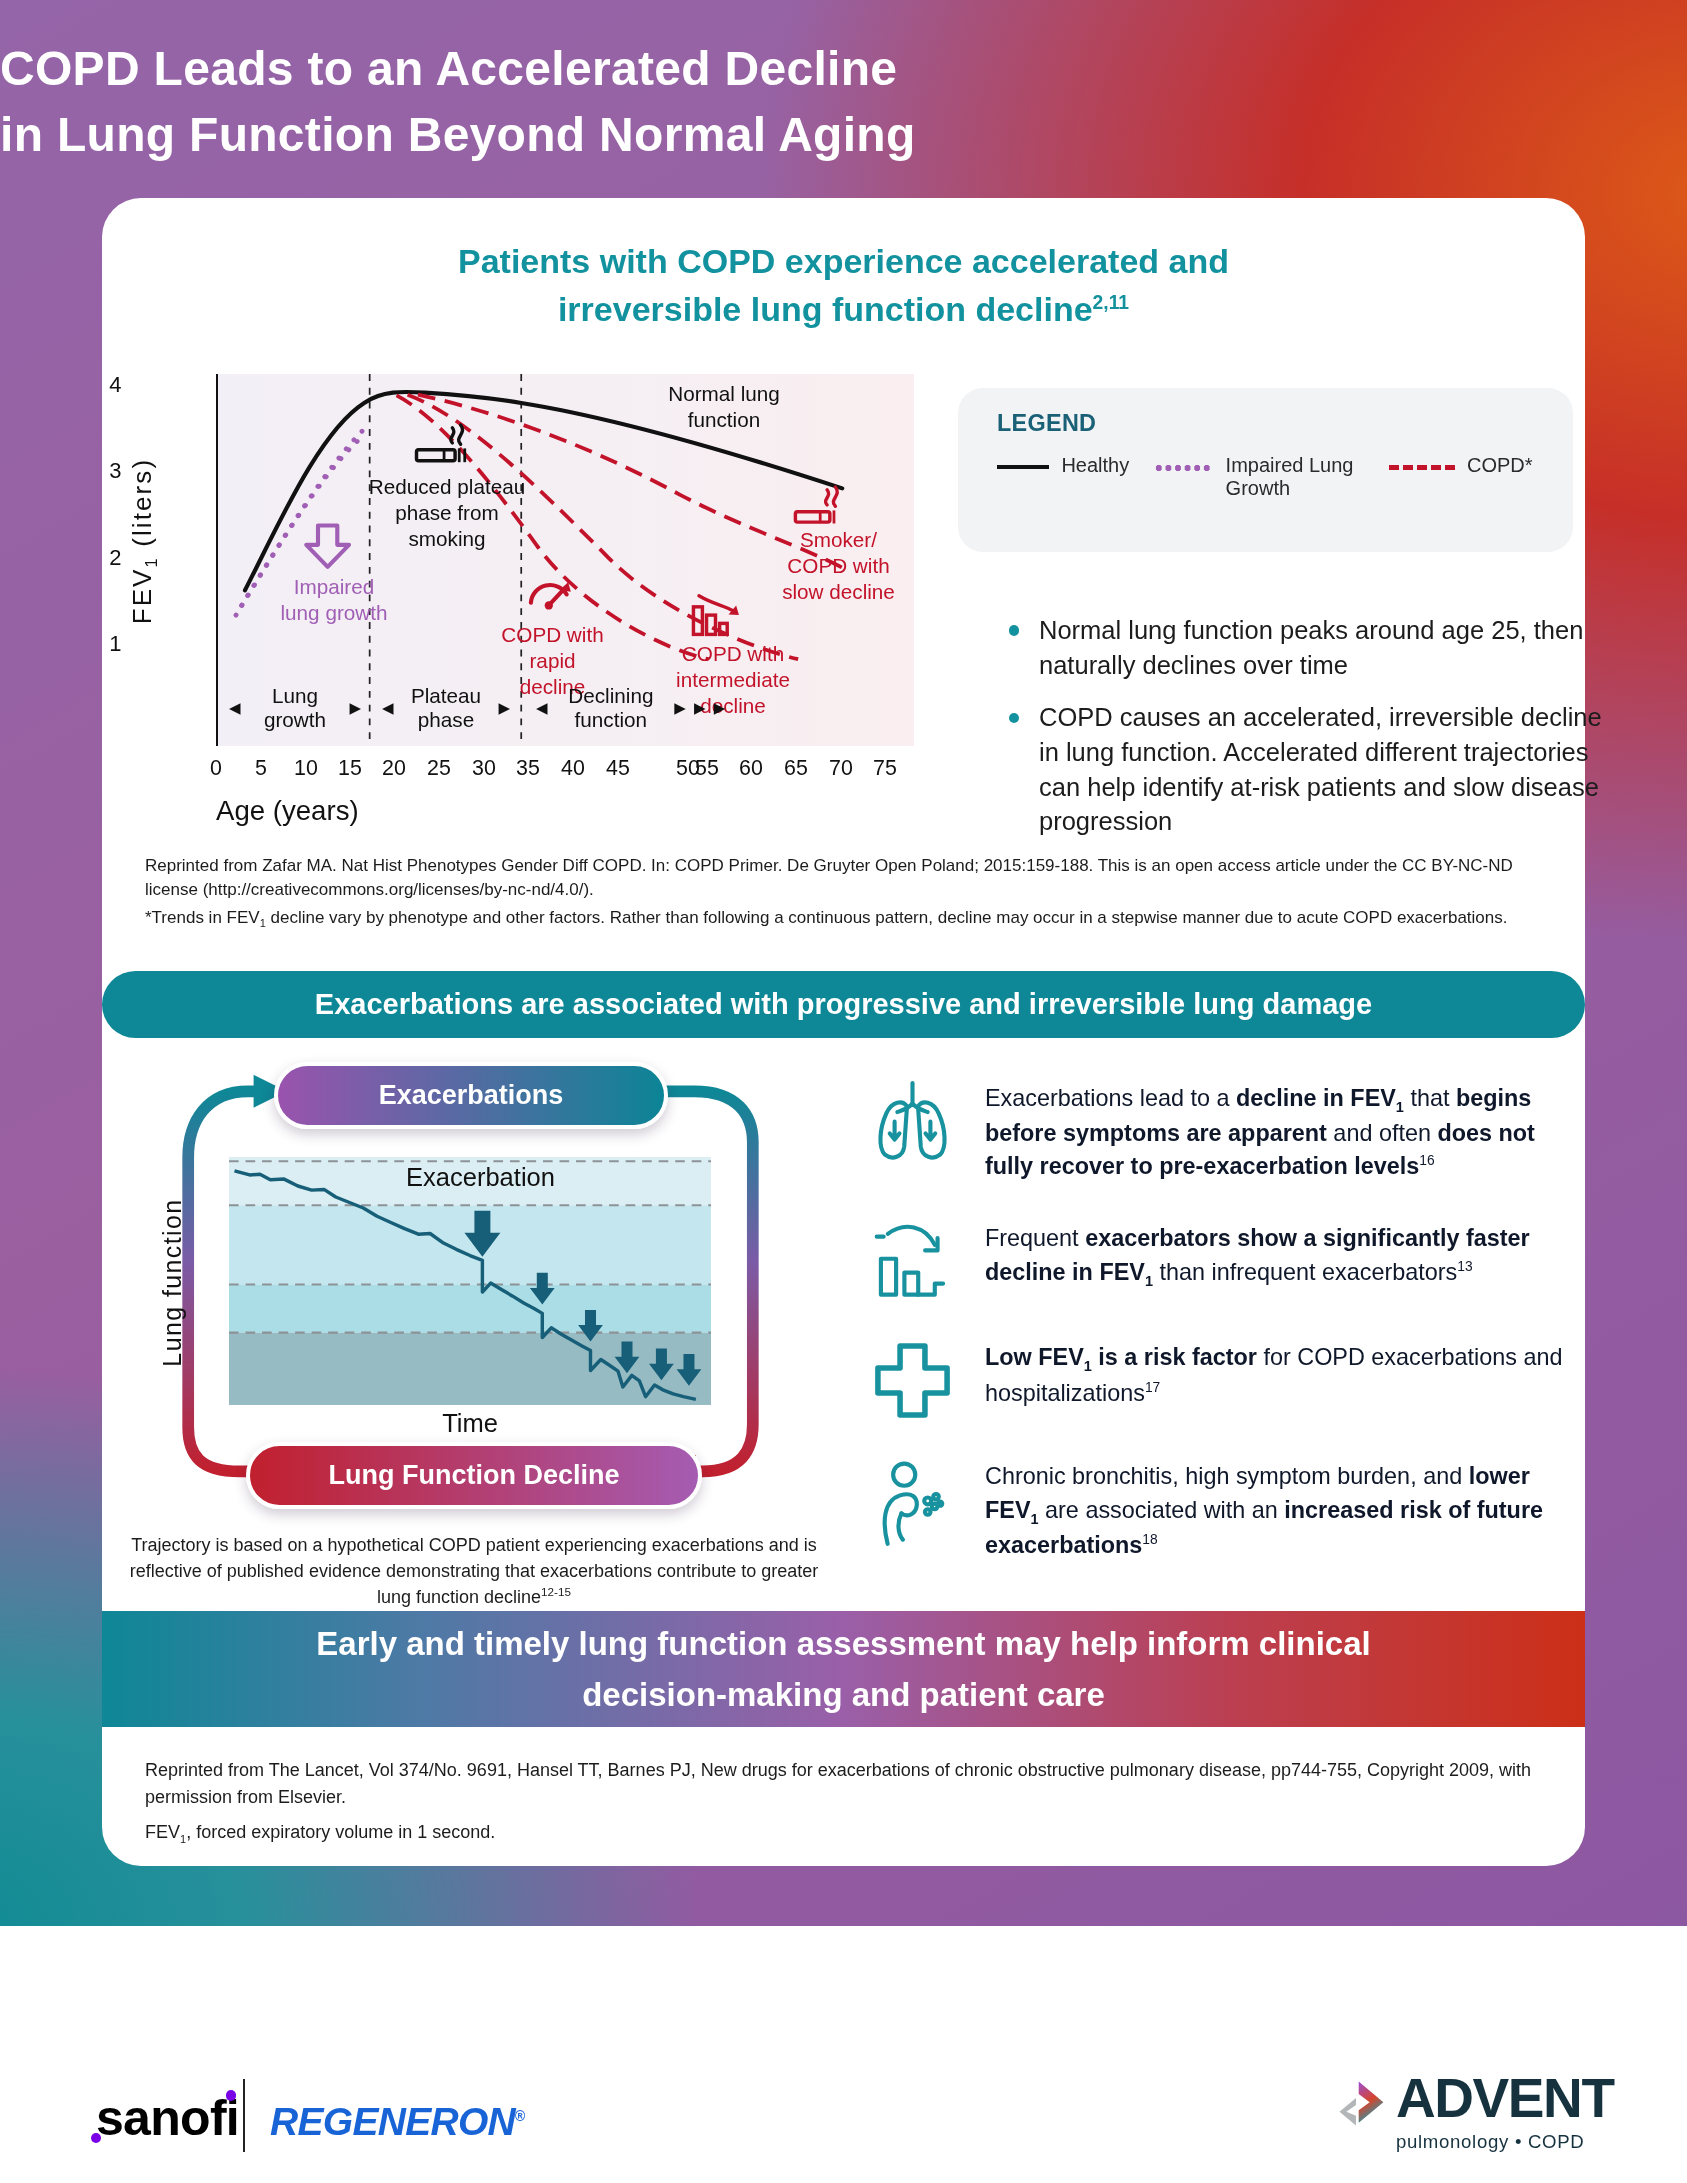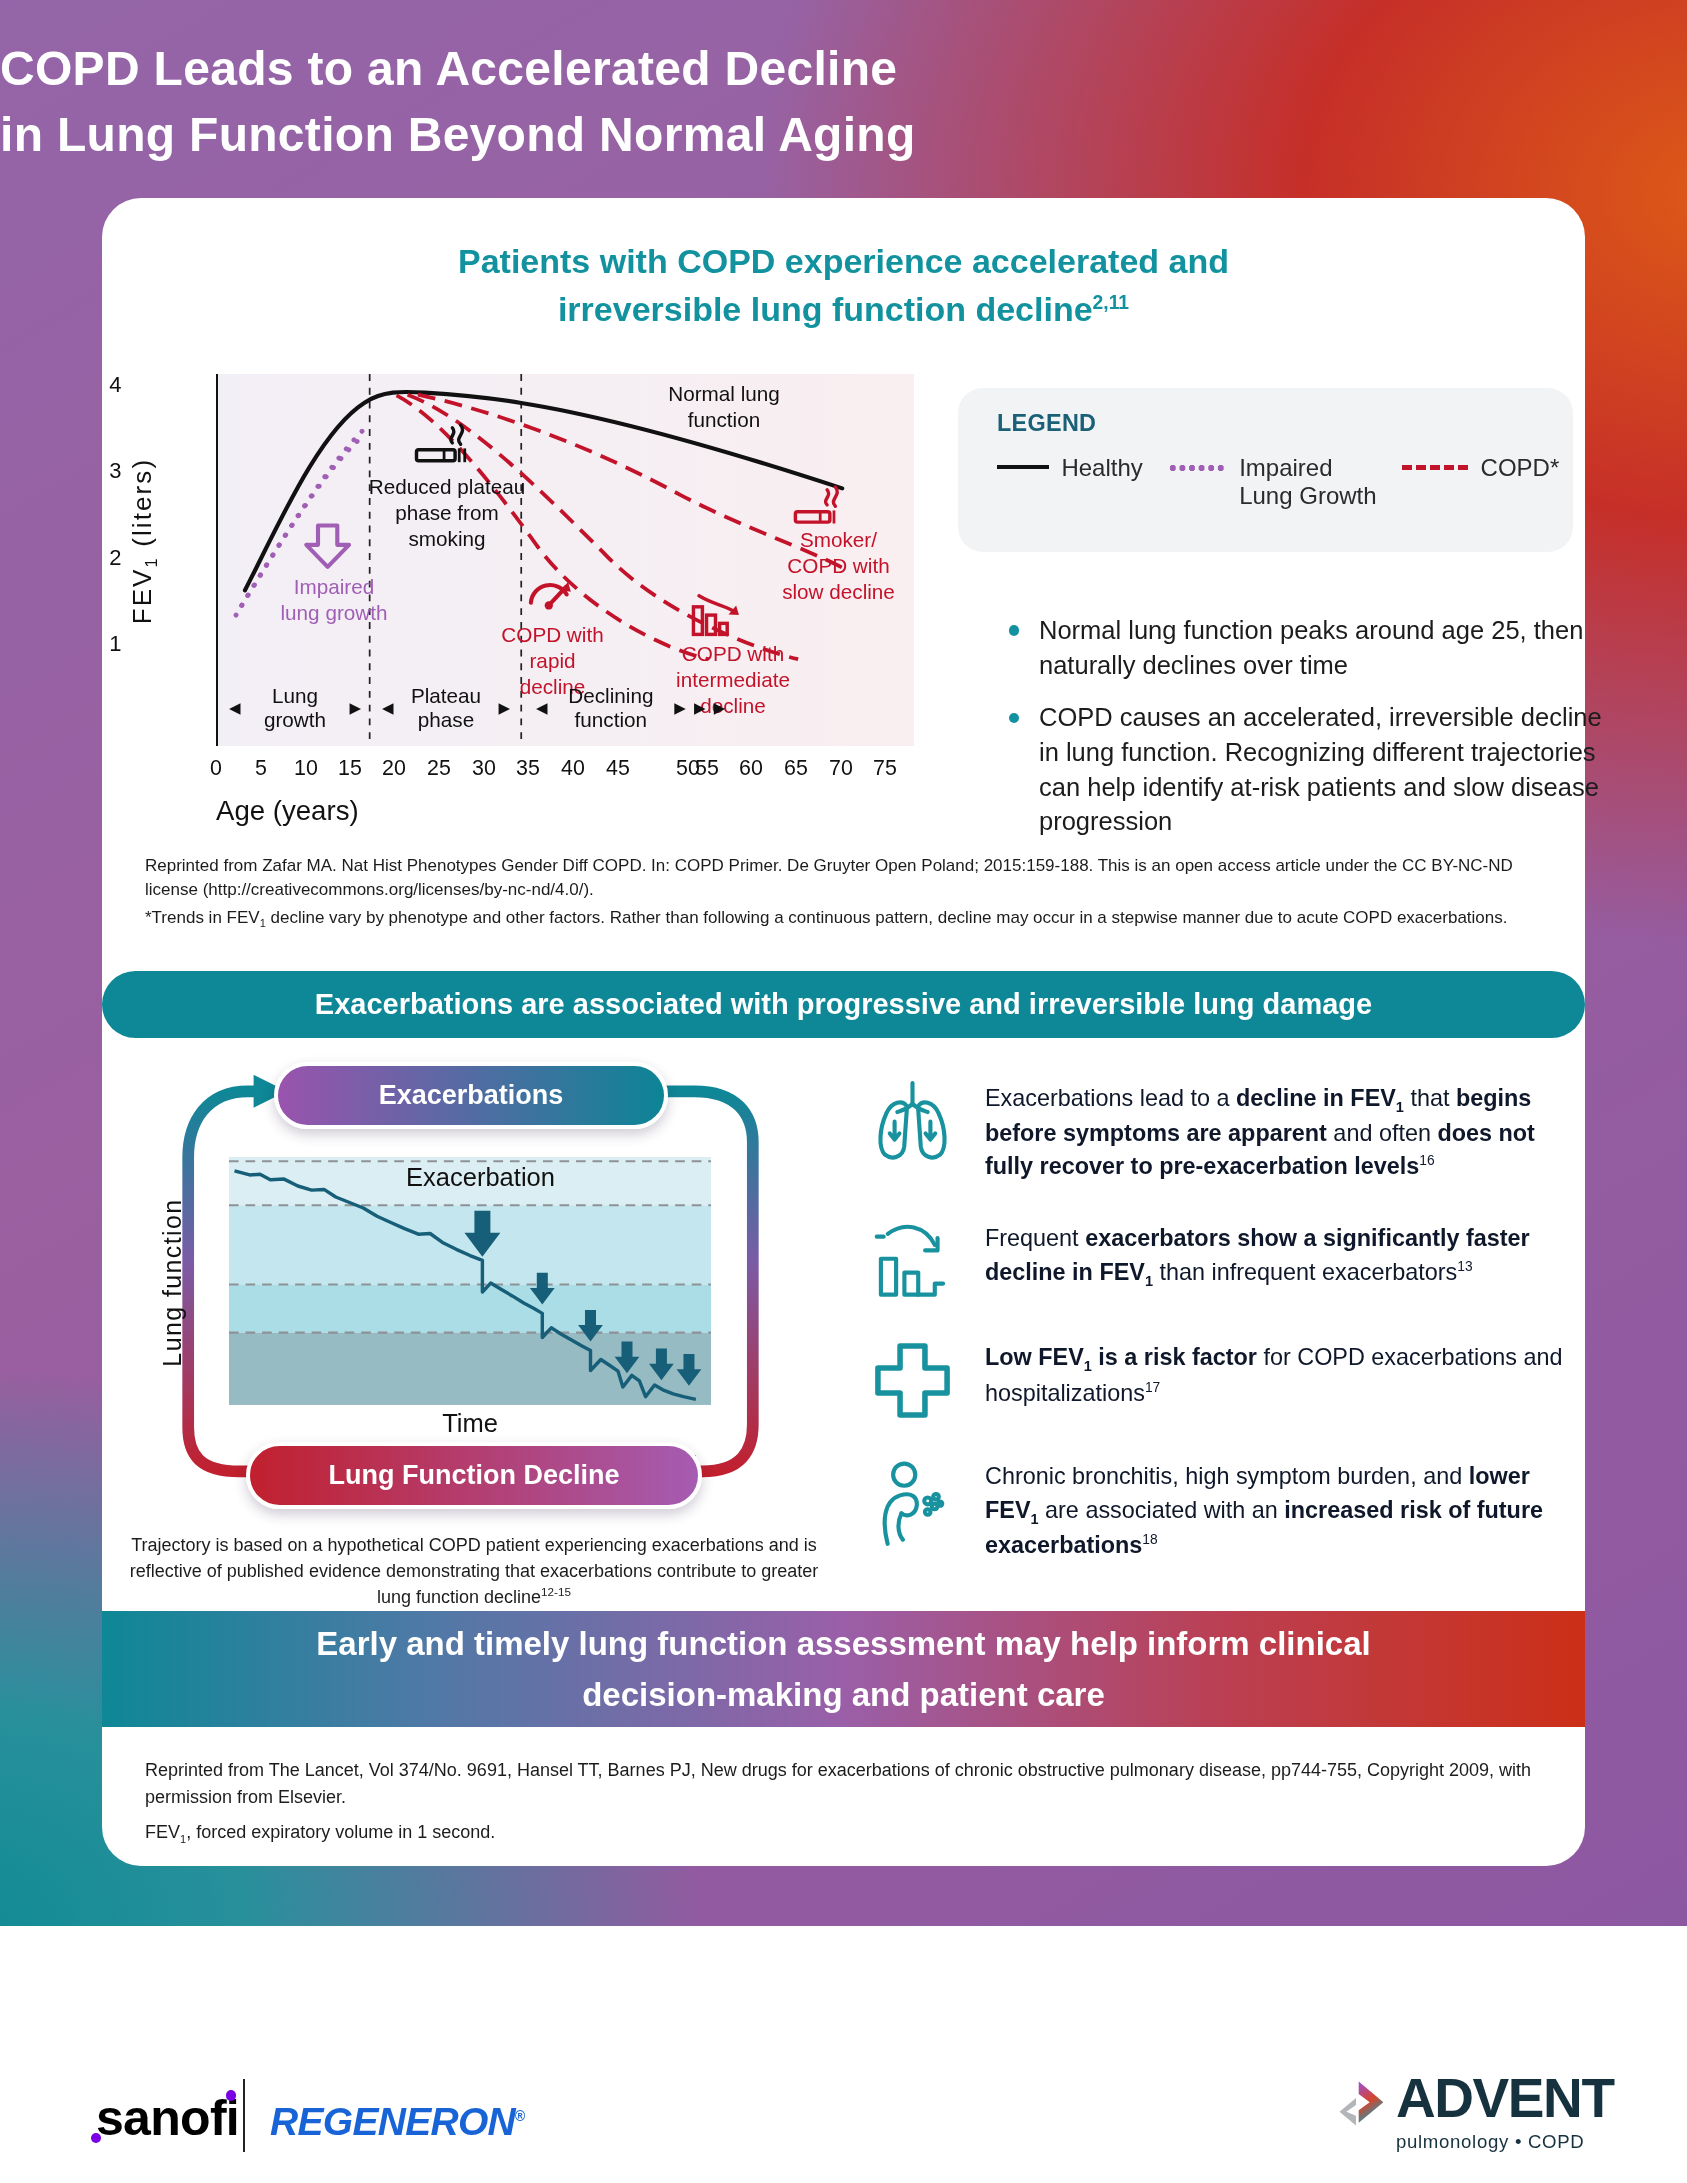--- a/index.html
+++ b/index.html
@@ -33,21 +33,21 @@
   .anno.black{color:#111;}
   .anno.red{color:#c3132a;}
   .anno.purple{color:#a05fb5;}
   .phase{position:absolute;bottom:15px;display:flex;align-items:center;gap:8.3px;color:#111;}
   .phase .tri{font-size:15px;}
   .phase .ptxt{font-size:20.7px;font-weight:400;text-align:center;line-height:1.15;}
 
   
   .legend-box{position:absolute;left:856px;top:190px;width:615px;height:164px;background:#f2f3f5;border-radius:25px;}
   .legend-title{position:absolute;left:39px;top:22px;color:#1a6076;font-size:23.4px;font-weight:700;letter-spacing:0.3px;}
-  .legend-row{position:absolute;left:39px;top:66px;width:551px;display:flex;gap:25px;color:#2b2b2b;font-size:24px;}
+  .legend-row{position:absolute;left:39px;top:66px;width:551px;display:flex;gap:25px;color:#2b2b2b;font-size:20px;}
   .legend-item{display:flex;gap:12.4px;align-items:flex-start;}
   .sw{margin-top:11px;flex:0 0 auto;}
   .sw-line{width:52px;height:0;border-top:4.1px solid #111;}
   .sw-dots{width:59px;height:5.5px;background:radial-gradient(circle,#a05fb5 2.8px,transparent 3.1px) left center/9.6px 5.5px repeat-x;}
   .sw-dash{width:66px;height:0;border-top:5.5px dashed #c3132a;}
   .bullets{position:absolute;left:861px;top:404px;width:620px;}
   .bullets li{list-style:none;position:relative;padding-left:36px;margin-bottom:18px;color:#1c1c1c;font-size:25.5px;line-height:1.36;}
   .bullets li::before{content:"";position:absolute;left:5.5px;top:12.4px;width:10.3px;height:10.3px;border-radius:50%;background:#12929f;}
   .fnote{position:absolute;left:43px;width:1399px;color:#1c1c1c;font-size:17px;line-height:1.42;}
   .fnote sub{font-size:11px;}
@@ -232,21 +232,21 @@
         </div>
         <div class="legend-item">
           <span class="sw sw-dash"></span>
           <span>COPD*</span>
         </div>
       </div>
     </div>
 
     <ul class="bullets">
       <li>Normal lung function peaks around age 25, then naturally declines over time</li>
-      <li>COPD causes an accelerated, irreversible decline in lung function. Recognizing different trajectories can help identify at-risk patients and slow disease progression</li>
+      <li>COPD causes an accelerated, irreversible decline in lung function. Accelerated different trajectories can help identify at-risk patients and slow disease progression</li>
     </ul>
 
     <div class="fnote" style="top:656px;">Reprinted from Zafar MA. Nat Hist Phenotypes Gender Diff COPD. In: COPD Primer. De Gruyter Open Poland; 2015:159-188. This is an open access article under the CC BY-NC-ND license (http://creativecommons.org/licenses/by-nc-nd/4.0/).</div>
     <div class="fnote" style="top:708px;">*Trends in FEV<sub>1</sub> decline vary by phenotype and other factors. Rather than following a continuous pattern, decline may occur in a stepwise manner due to acute COPD exacerbations.</div>
 
     <div class="banner1">Exacerbations are associated with progressive and irreversible lung damage</div>
 
     <div class="cycle">
       <svg class="frame" width="641" height="451" viewBox="0 0 930 655">
         <defs>

